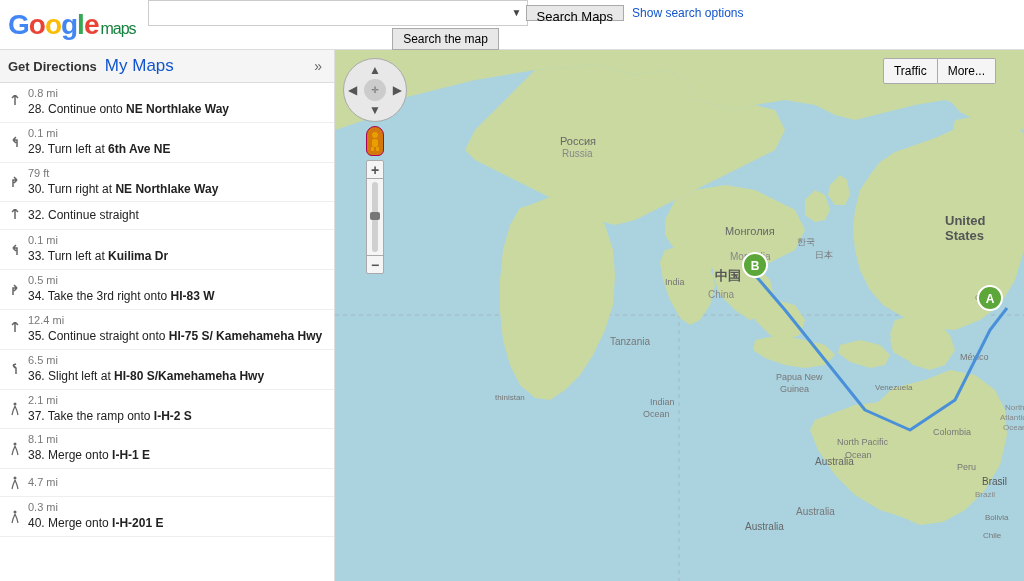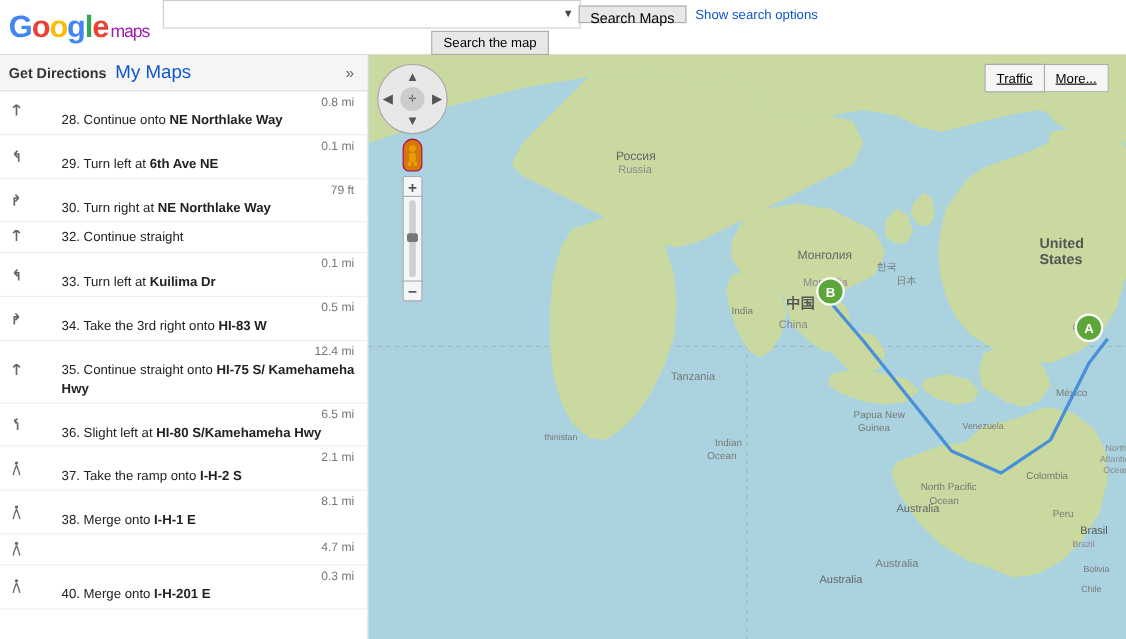--- a/index.html
+++ b/index.html
@@ -23,21 +23,21 @@
       letter-spacing: -1px;
       margin-right: 4px;
       flex-shrink: 0;
     }
     .logo-g { color: #4285f4; }
     .logo-o1 { color: #ea4335; }
     .logo-o2 { color: #fbbc05; }
     .logo-g2 { color: #4285f4; }
     .logo-l { color: #34a853; }
     .logo-e { color: #ea4335; }
-    .logo-maps { color: #a21caf; font-size: 16px; font-weight: normal; margin-left: 2px; }
+    .logo-maps { color: #15803d; font-size: 16px; font-weight: normal; margin-left: 2px; }
 
     #search-container {
       display: flex;
       flex-direction: column;
       gap: 2px;
     }
     #search-row {
       display: flex;
       align-items: center;
       gap: 4px;
@@ -150,27 +150,26 @@
       height: 14px;
       display: flex;
       align-items: center;
       justify-content: center;
       flex-shrink: 0;
     }
     .step-text {
       font-size: 12px;
       color: #222;
       line-height: 1.4;
-      margin-left: 28px;
     }
     .step-text b { font-weight: bold; }
     .distance {
       font-size: 11px;
       color: #777;
-      text-align: right;
+      text-align: left;
       padding-right: 4px;
       margin-bottom: 2px;
     }
     .kayak-icon {
       position: absolute;
       right: 8px;
       top: 50%;
       transform: translateY(-50%);
       font-size: 16px;
     }
@@ -192,25 +191,24 @@
       display: flex;
       flex-direction: column;
       align-items: center;
       gap: 2px;
     }
 
     
     #map-overlay-btns {
       position: absolute;
       top: 8px;
-      right: 16px;
+      right: 28px;
       z-index: 10;
       display: flex;
       gap: 0;
-      text-decoration: underline;
     }
     .overlay-btn {
       background: #f5f5f5;
       border: 1px solid #aaa;
       padding: 3px 10px;
       cursor: pointer;
       font-size: 12px;
       height: 26px;
     }
     .overlay-btn:first-child { border-radius: 2px 0 0 2px; }

